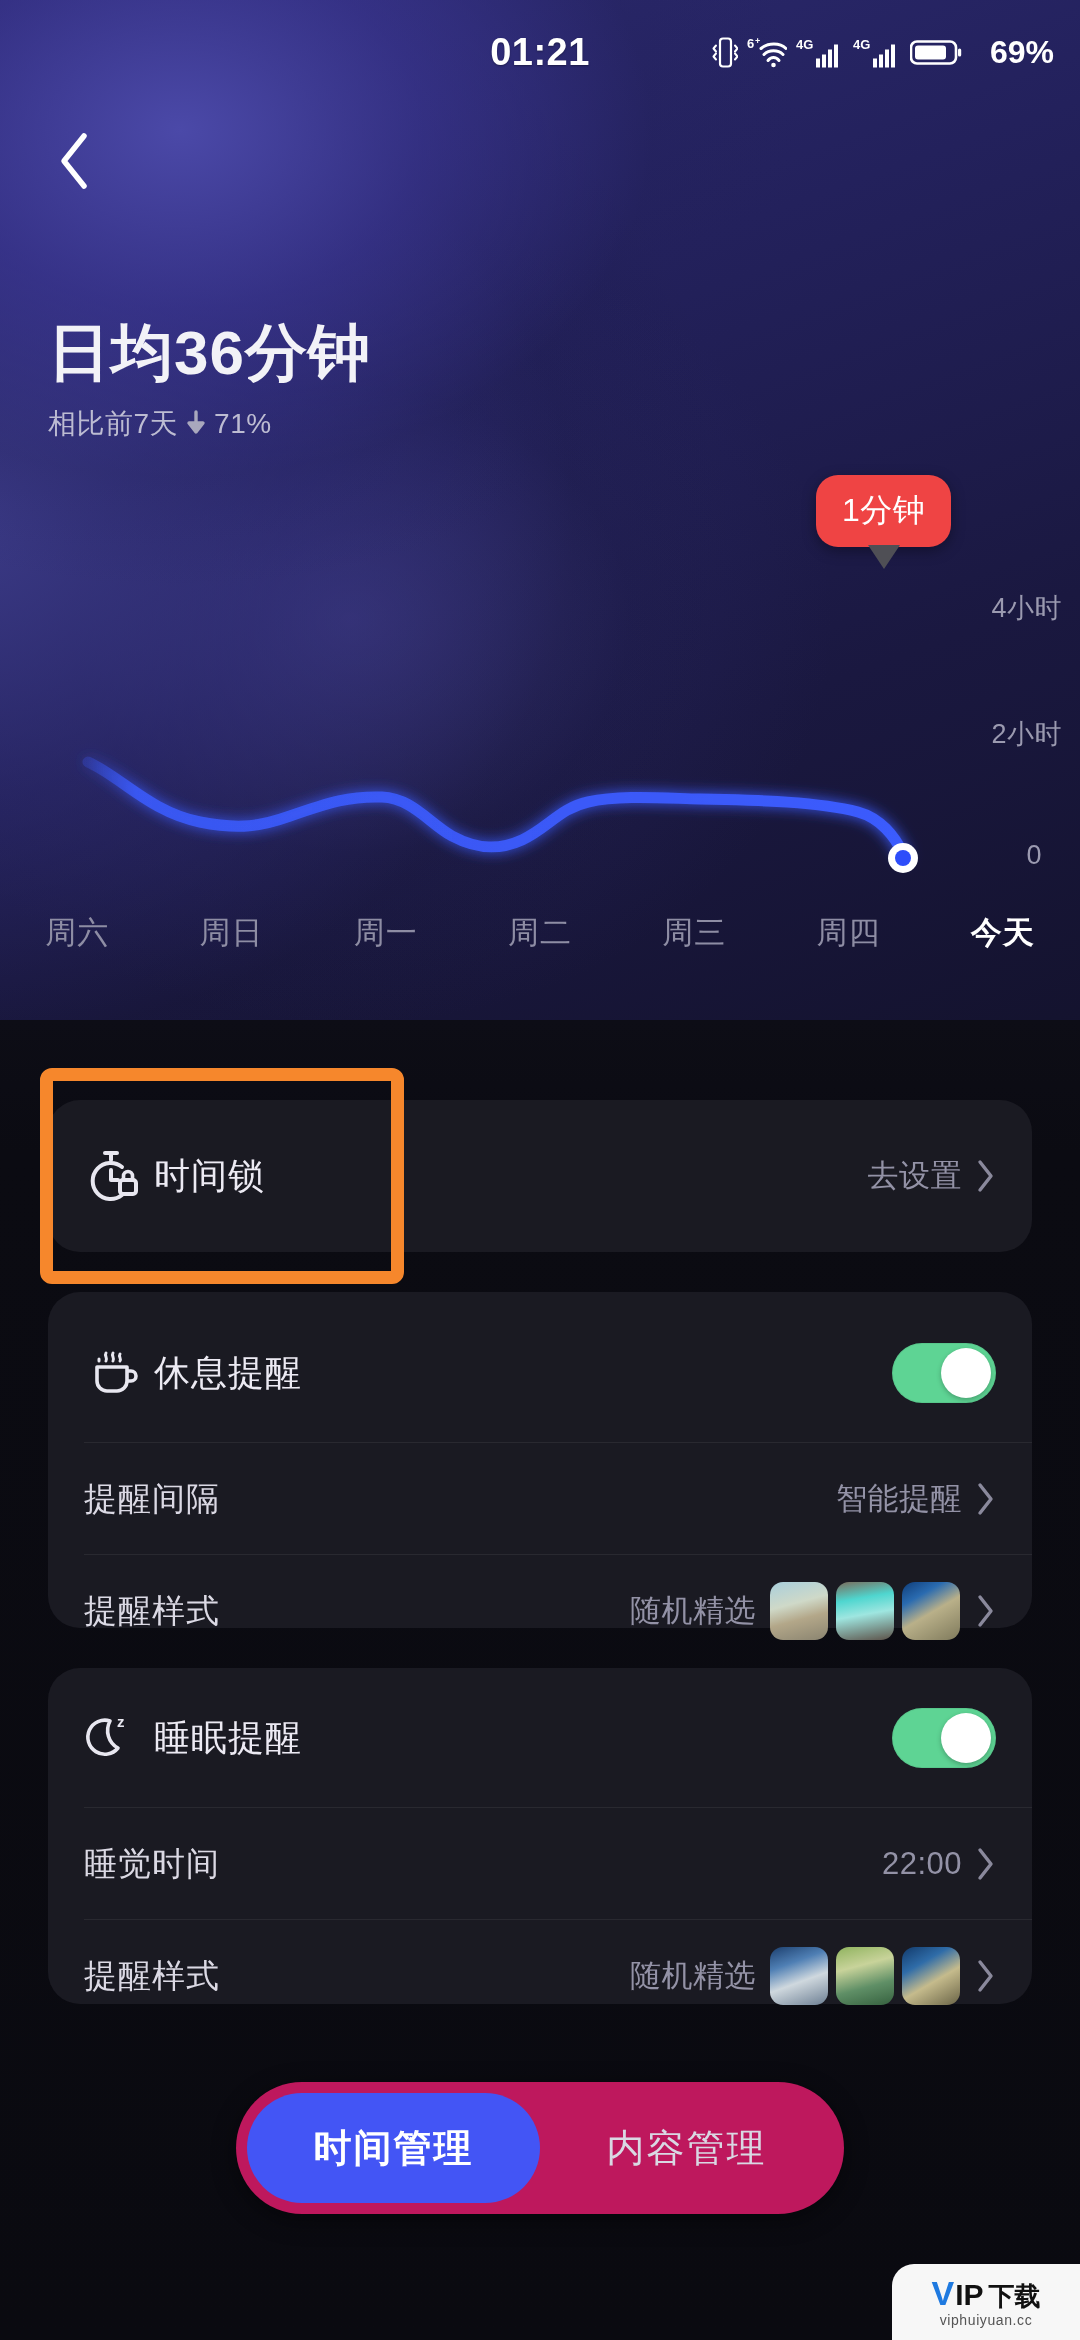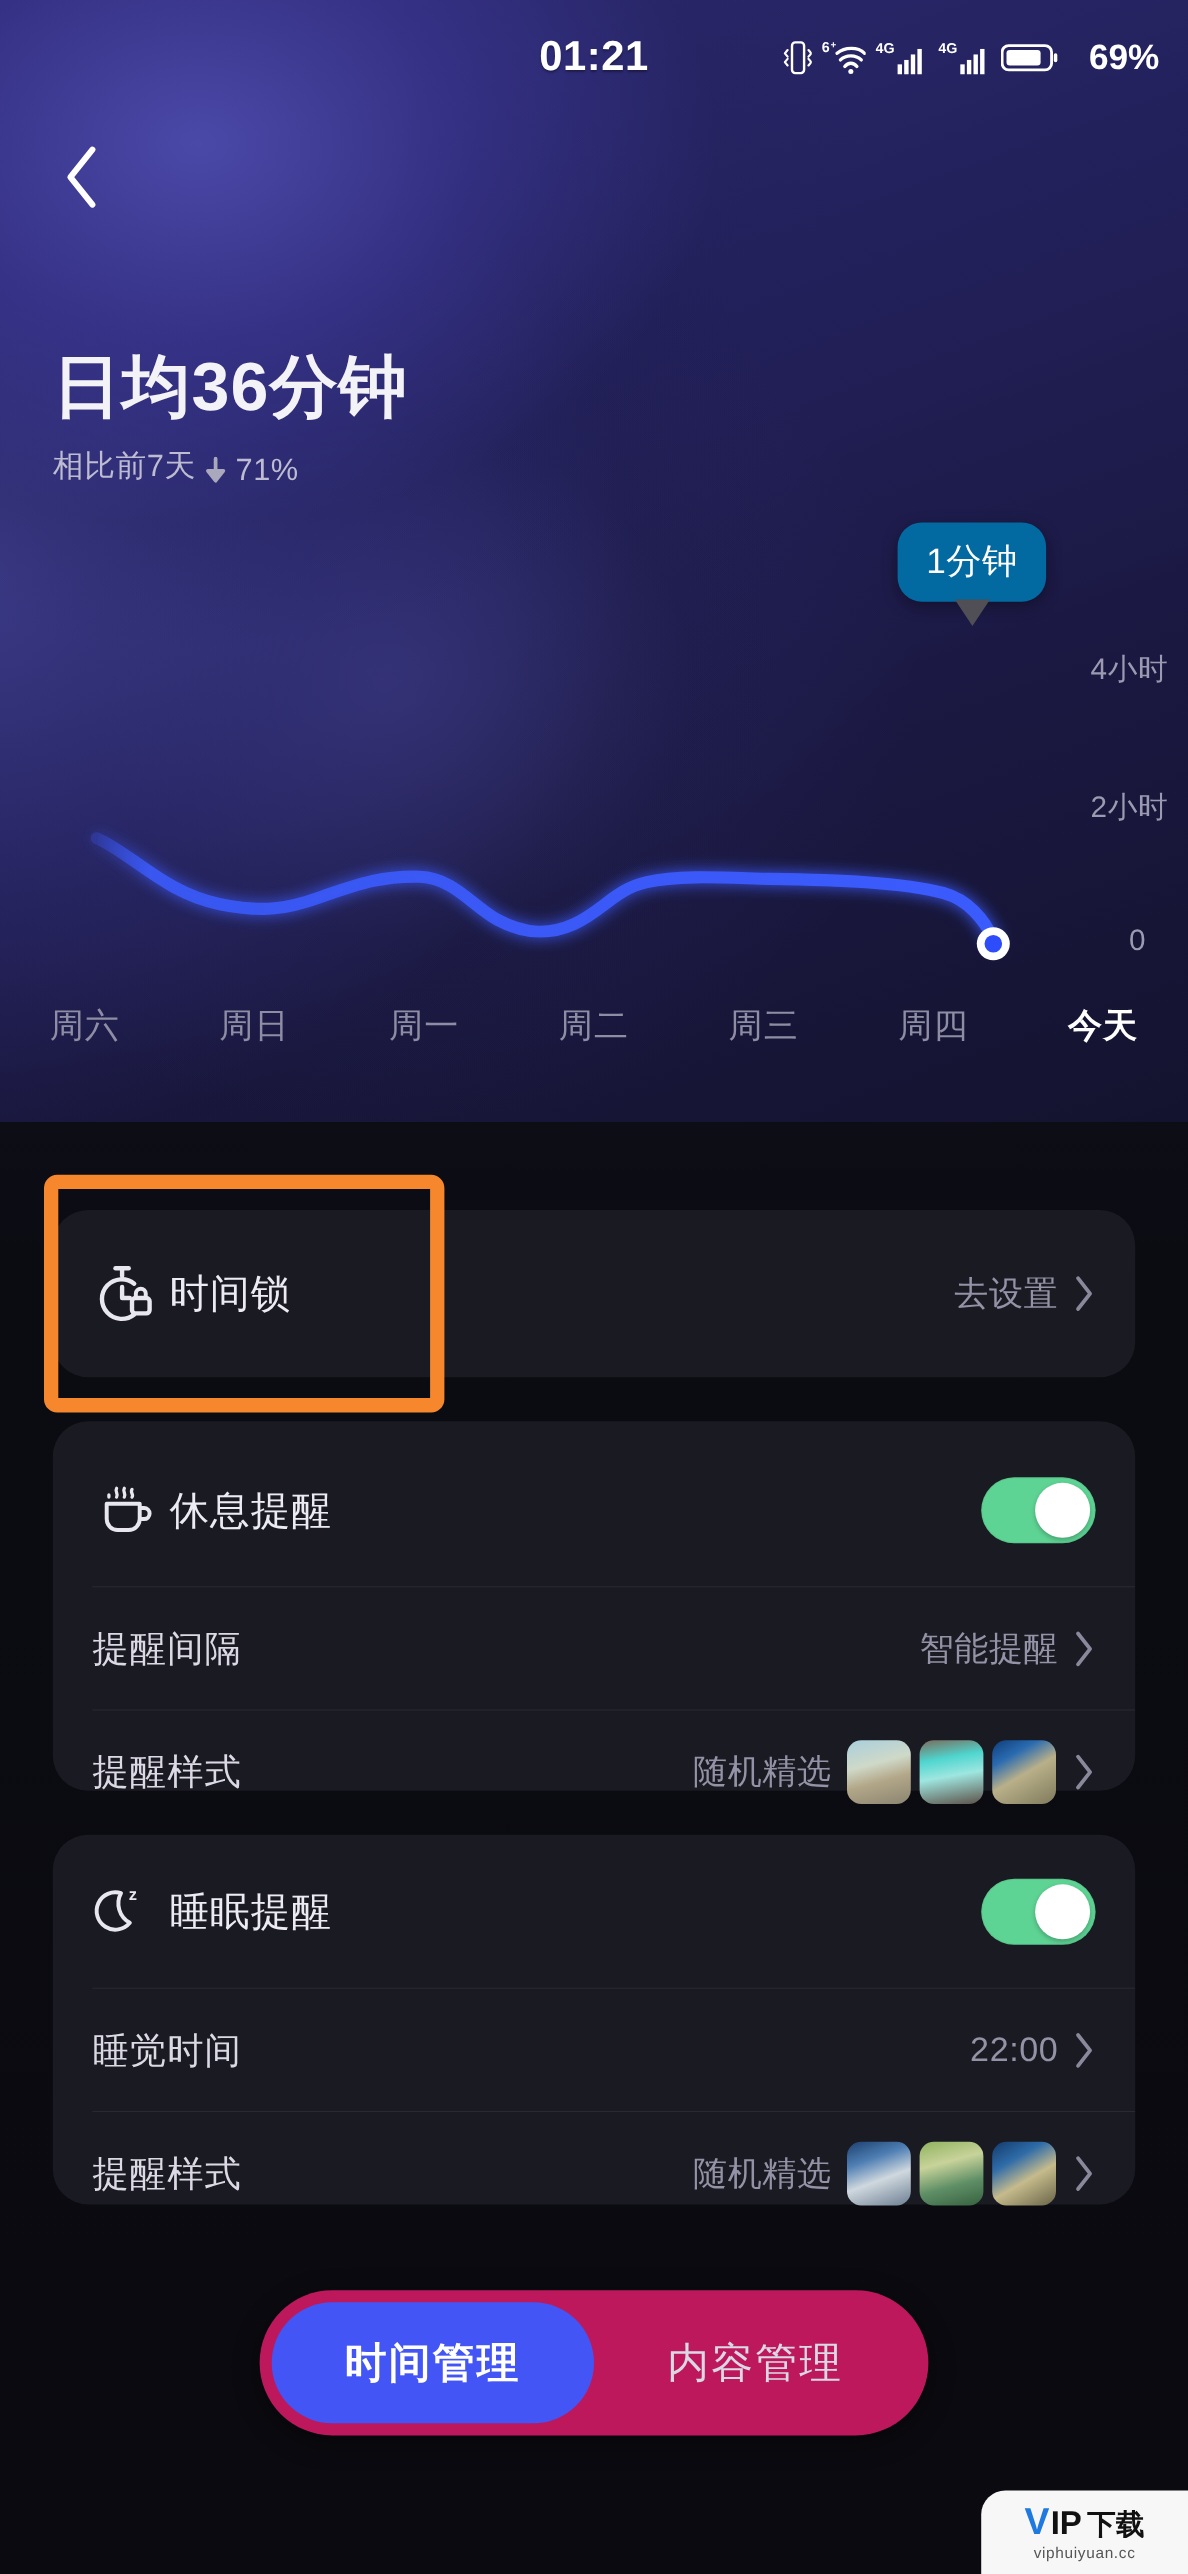--- a/index.html
+++ b/index.html
@@ -58,41 +58,41 @@
   }
 
   
   .hero{ position:absolute; left:48px; top:320px; }
   .hero-main{
     font-size:62px; font-weight:700; color:#f2f2f7; letter-spacing:1px;
     line-height:1.08;
   }
   .hero-sub{
     margin-top:18px;
-    display:flex; align-items:flex-end; gap:2px;
+    display:flex; align-items:center; gap:2px;
     font-size:28px; color:#bdbcd2; letter-spacing:.5px;
   }
   .hero-sub .arrow{ display:inline-flex; align-items:center; margin:0 4px; }
 
   
   .chart{
     position:absolute; left:0; top:540px; width:1080px; height:420px;
   }
   .chart svg{ position:absolute; left:0; top:0; }
   .ylabel{
     position:absolute; right:18px; font-size:27px; color:#9b9ab0;
     letter-spacing:.5px; white-space:nowrap;
   }
   .yl-4{ top:50px; }
   .yl-2{ top:176px;text-align:center; }
   .yl-0{ top:300px; right:38px; }
 
   .tooltip{
     position:absolute; left:816px; top:-65px;
-    background:#0369a1; color:#ffffff;
+    background:#ef4444; color:#ffffff;
     border-radius:22px;
     padding:14px 26px;
     font-size:32px; letter-spacing:.5px;
     box-shadow:0 4px 14px rgba(0,0,0,.35);
   }
   .tooltip::after{
     content:""; position:absolute; left:50%; bottom:-22px; transform:translateX(-50%);
     width:0; height:0;
     border-left:16px solid transparent; border-right:16px solid transparent;
     border-top:24px solid #4f4f55;

